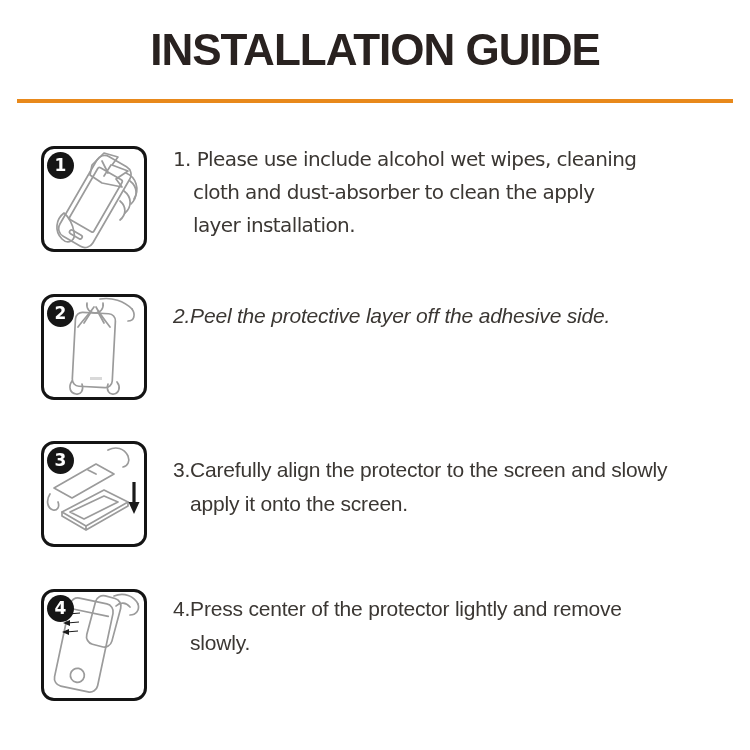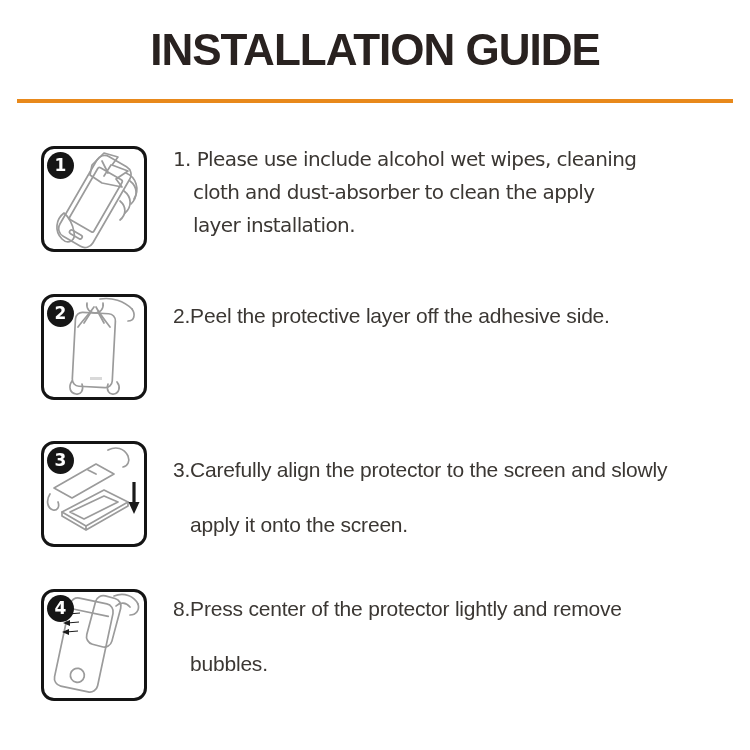--- a/index.html
+++ b/index.html
@@ -15,21 +15,21 @@
   .illus.tall{height:112px;}
   .illus svg{position:absolute;left:0;top:0;width:100%;height:100%;}
   .badge{position:absolute;top:3px;left:3px;width:27px;height:27px;border-radius:50%;
          background:#161616;color:#fff;display:flex;align-items:center;justify-content:center;
          font-family:"DejaVu Sans",sans-serif;font-weight:bold;font-size:17px;line-height:1;}
   .txt{position:absolute;left:132px;top:0;width:572px;color:#3b3733;}
   .txt .ln{white-space:nowrap;}
   .txt-a{font-family:"DejaVu Sans",sans-serif;font-size:20px;line-height:33px;letter-spacing:-0.6px;}
   .txt-b{font-family:"Liberation Sans",sans-serif;font-size:21px;line-height:34px;letter-spacing:-0.2px;}
   .indent-a{padding-left:20px;}
-  .indent-b{padding-left:17px;margin-top:21px;}
+  .indent-b{padding-left:17px;}
   .art{stroke:#9b9b9b;stroke-width:1.7;fill:none;stroke-linecap:round;stroke-linejoin:round;}
   .art-black{stroke:#1a1a1a;fill:none;stroke-linecap:butt;}
   .fill-black{fill:#1a1a1a;stroke:none;}
 </style>
 </head>
 <body>
 
 <div class="page">
 
   <div class="title">INSTALLATION GUIDE</div>
@@ -83,21 +83,21 @@
           <path d="M88,12 C92,18 90,24 84,24"></path>
           <path d="M28,84 C24,90 26,96 32,97 C37,98 40,93 38,87"></path>
           <path d="M64,87 C62,93 65,98 70,97 C75,96 77,90 73,85"></path>
         </g>
         <rect x="46" y="80" width="12" height="3" fill="#d9d9d9"></rect>
       </svg>
       <div class="badge">
         <span>2</span>
       </div>
     </div>
-    <div class="txt txt-b" style="top:5px;">
+    <div class="txt txt-b" style="top:5px;font-style:italic;">
       <div class="ln">2.Peel the protective layer off the adhesive side.</div>
     </div>
   </section>
 
   <section class="step" style="top:441px;height:106px;">
     <div class="illus">
       <svg viewBox="0 0 100 100">
         <g class="art">
           <path d="M10,44 L52,20 L70,30 L28,54 Z"></path>
           <path d="M44,26 L52,30"></path>
@@ -151,18 +151,18 @@
           <polygon class="fill-black" points="19,31 26,28 26,34"></polygon>
           <line class="art-black" x1="22" y1="40" x2="34" y2="39"></line>
           <polygon class="fill-black" points="18,40 25,37 25,43"></polygon>
         </g>
       </svg>
       <div class="badge">
         <span>4</span>
       </div>
     </div>
     <div class="txt txt-b" style="top:3px;">
-      <div class="ln">8.Press center of the protector lightly and remove</div>
-      <div class="ln indent-b">bubbles.</div>
+      <div class="ln">4.Press center of the protector lightly and remove</div>
+      <div class="ln indent-b">slowly.</div>
     </div>
   </section>
 
 </div>
 
 </body></html>

